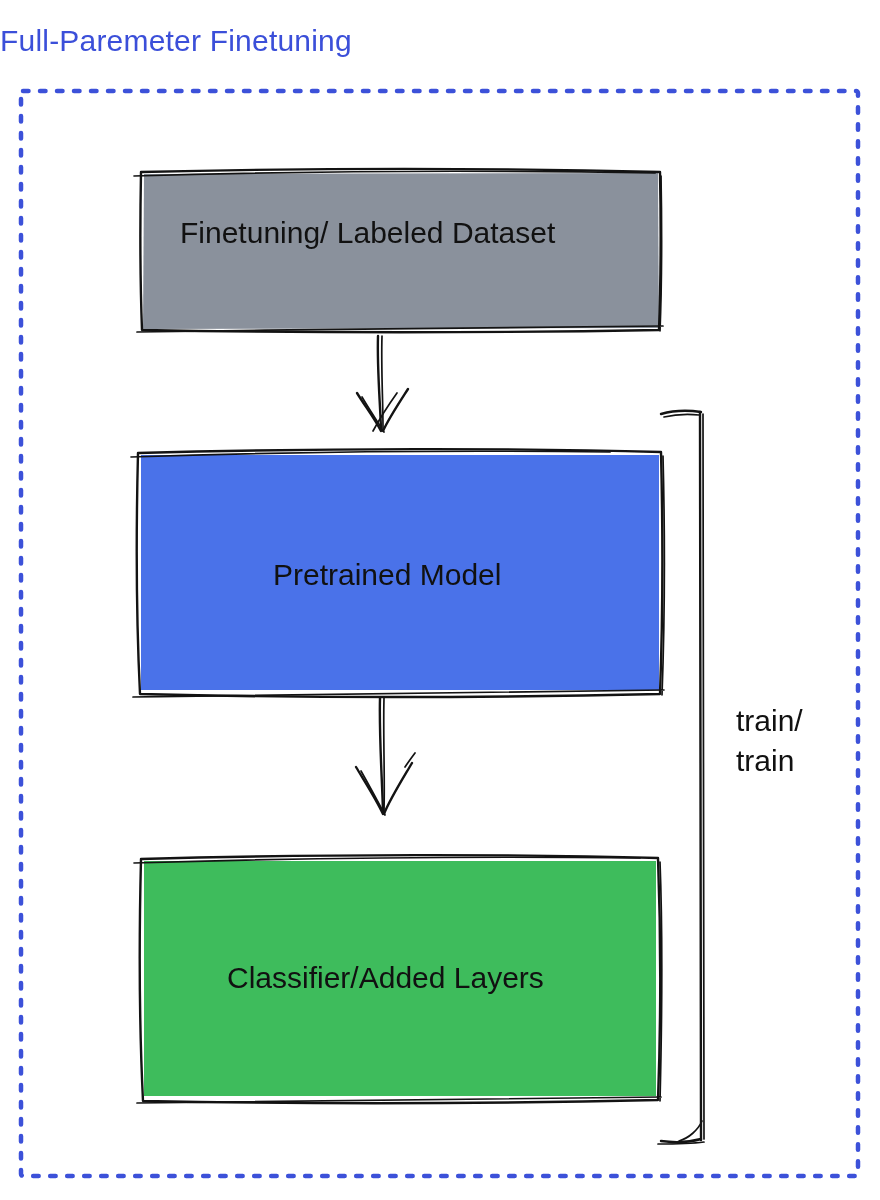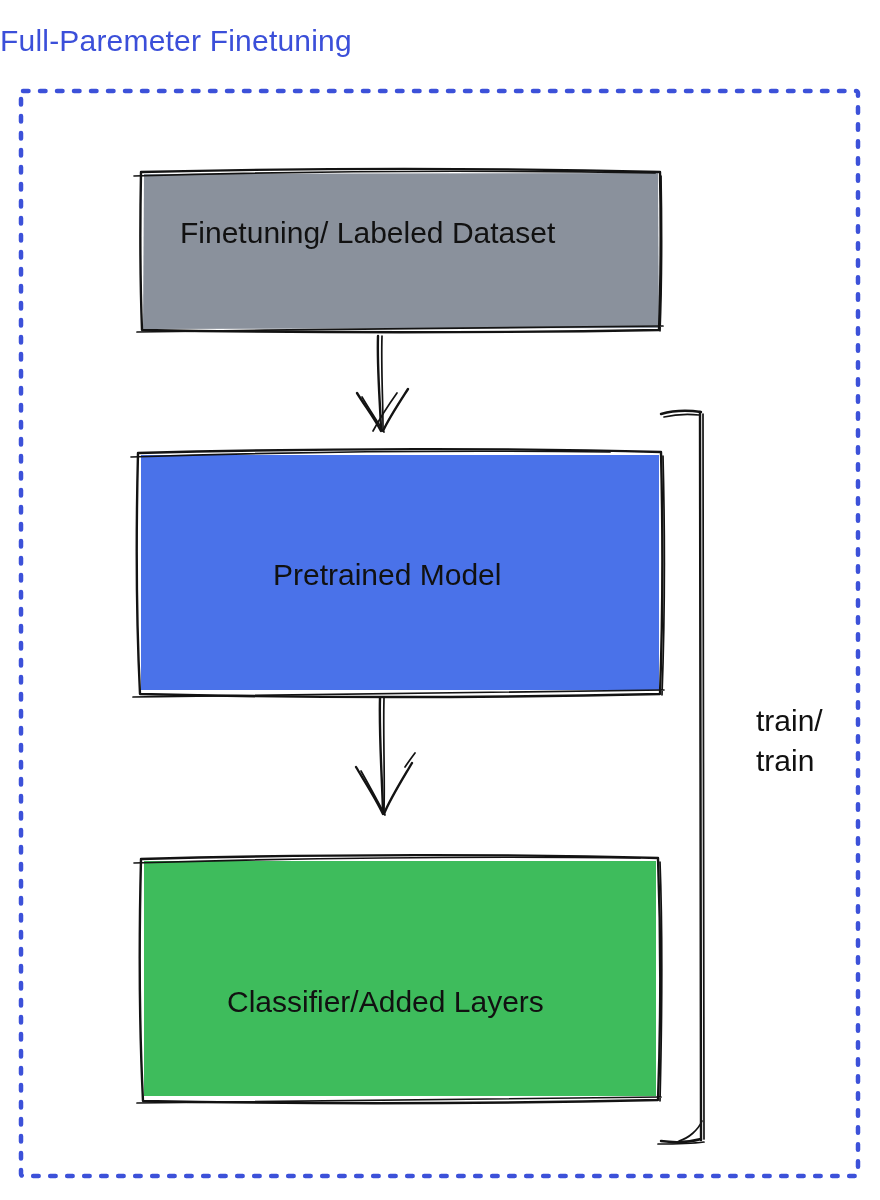--- a/index.html
+++ b/index.html
@@ -57,24 +57,24 @@
   }
   .node-label {
     position: absolute;
     font-size: 30px;
     line-height: 34px;
     color: var(--text);
     white-space: nowrap;
   }
   .label-dataset    { left: 180px; top: 216px; }
   .label-pretrained { left: 273px; top: 558px; }
-  .label-classifier { left: 227px; top: 985px; }
+  .label-classifier { left: 227px; top: 961px; }
   .bracket-label {
     position: absolute;
-    left: 756px;
+    left: 736px;
     top: 701px;
     font-size: 30px;
     line-height: 40px;
     color: var(--text);
     white-space: nowrap;
   }
 </style>
 </head>
 <body>
 

